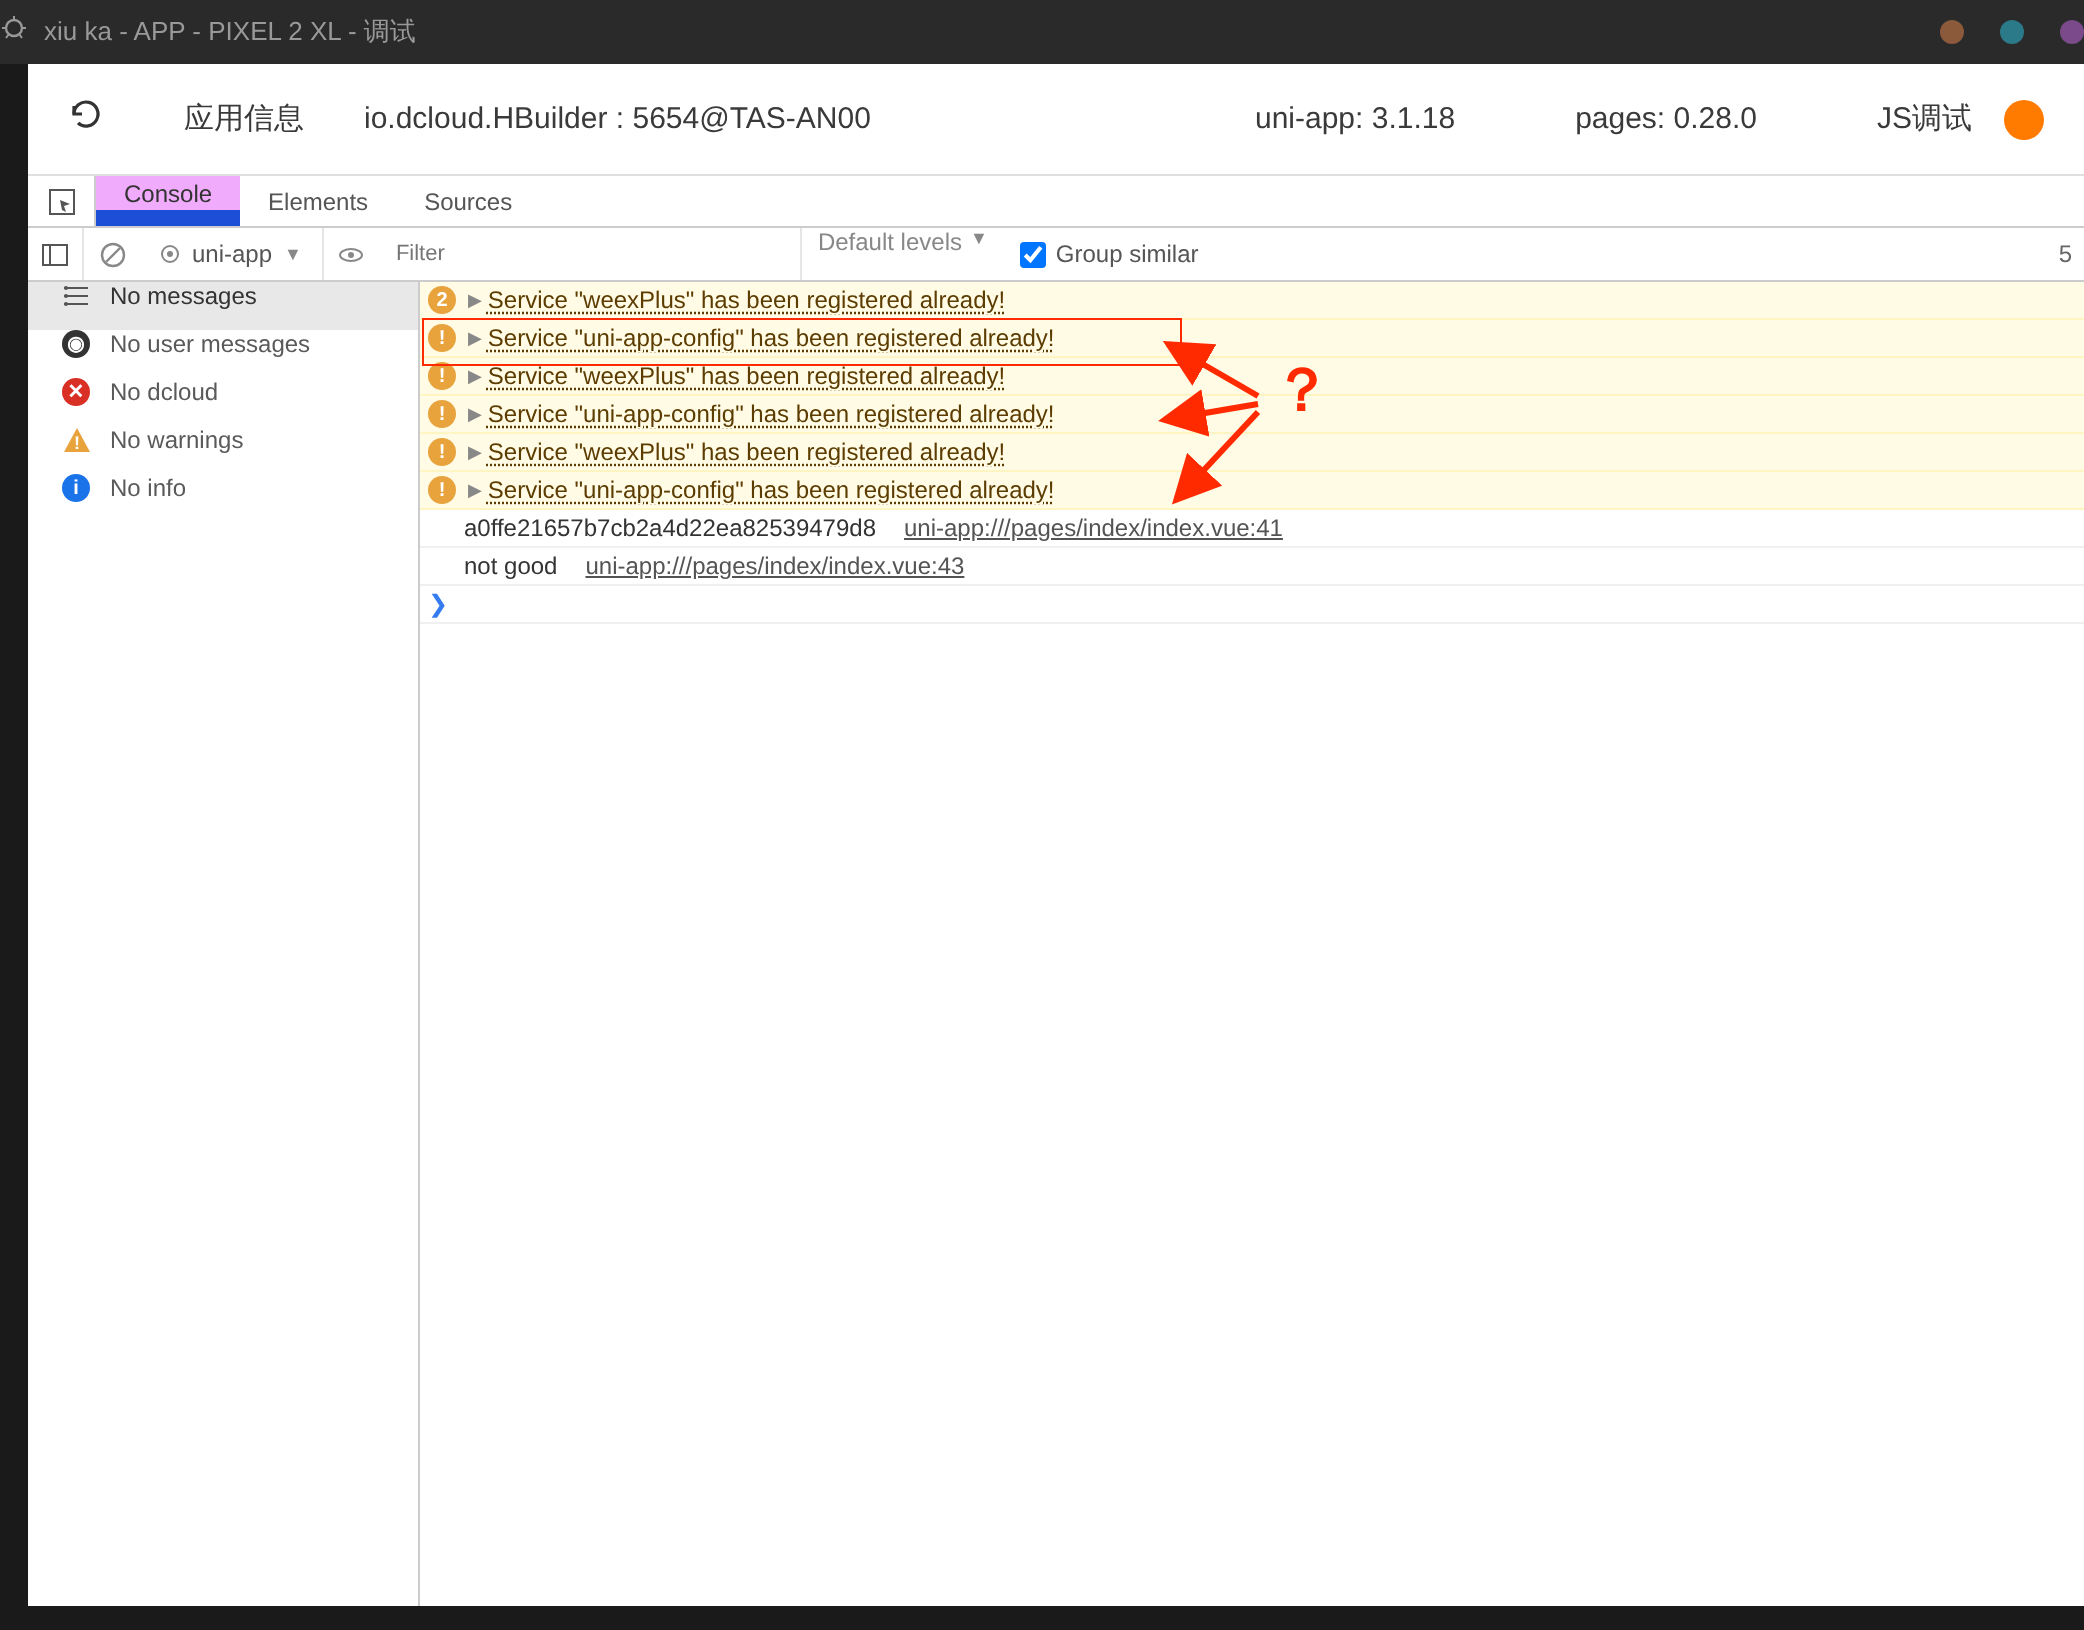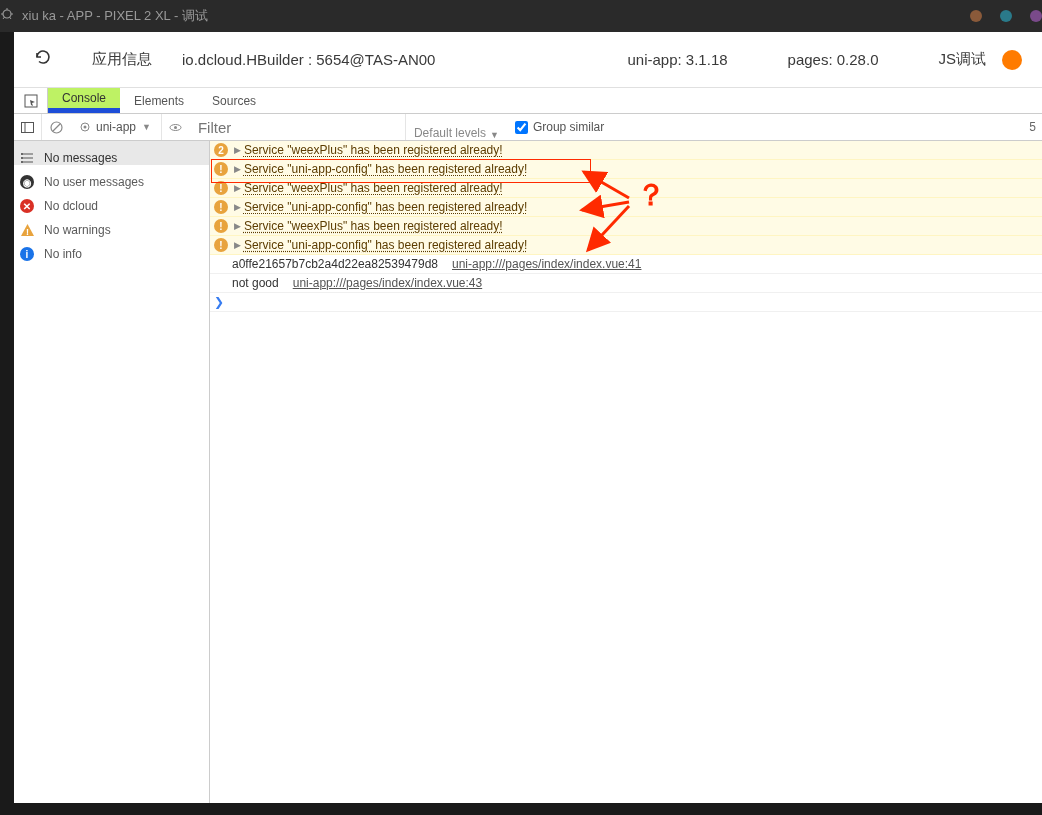--- a/index.html
+++ b/index.html
@@ -13,32 +13,32 @@
 .info-bar .reload{margin-right:40px;font-size:18px;cursor:pointer}
 .info-bar .app-info{margin-right:30px}
 .info-bar .pkg{margin-right:auto}
 .info-bar .uni{margin-right:60px}
 .info-bar .weex{margin-right:60px}
 .info-bar .js-debug{margin-right:12px}
 .info-bar .orange-btn{width:20px;height:20px;border-radius:50%;background:#ff7b00;margin-left:4px}
 .tabs-bar{height:26px;display:flex;align-items:stretch;border-bottom:1px solid #ccc;font-size:12px;color:#555}
 .tabs-bar .tool-icon{width:34px;display:flex;align-items:center;justify-content:center;border-right:1px solid #ccc}
 .tabs-bar .tab{padding:0 14px;display:flex;align-items:center;cursor:pointer}
-.tabs-bar .tab.active{color:#333;border-bottom:5px solid #1d4ed8;background:#bef264}
+.tabs-bar .tab.active{color:#333;border-bottom:8px solid #1d4ed8;background:#f0abfc}
 .filter-bar{height:27px;display:flex;align-items:center;border-bottom:1px solid #ccc;font-size:12px;color:#555}
 .filter-bar .fb-icon{width:28px;height:100%;display:flex;align-items:center;justify-content:center;border-right:1px solid #e5e5e5}
 .filter-bar .fb-icon.noborder{border-right:none}
 .filter-bar .ctx{padding:0 10px;display:flex;align-items:center;gap:6px;border-right:1px solid #e5e5e5;height:100%}
-.filter-bar .filter-input{flex:0 0 210px;border:none;outline:none;padding:0 8px;height:100%;font-size:15px}
-.filter-bar .levels{color:#888;padding:0 8px;border-left:1px solid #e5e5e5;display:flex;align-items:flex-end;gap:4px;height:100%}
+.filter-bar .filter-input{flex:0 0 210px;border:none;outline:none;padding:0 8px;height:100%;font-size:11px}
+.filter-bar .levels{color:#888;padding:0 8px;border-left:1px solid #e5e5e5;display:flex;align-items:flex-start;gap:4px;height:100%}
 .filter-bar .group{padding:0 8px;display:flex;align-items:center;gap:5px}
 .filter-bar .hidden-count{margin-left:auto;padding-right:6px;color:#666}
 .body-area{flex:1;display:flex;overflow:hidden}
 .sidebar{width:196px;border-right:1px solid #ccc;overflow-y:auto}
-.sidebar .side-item{height:24px;display:flex;align-items:flex-end;padding:0 6px;font-size:12px;color:#5a5a5a;gap:10px;cursor:pointer}
+.sidebar .side-item{height:24px;display:flex;align-items:flex-start;padding:0 17px;font-size:12px;color:#5a5a5a;gap:10px;cursor:pointer}
 .sidebar .side-item.active{background:#e8e8e8;color:#333}
 .sidebar .side-item .si-icon{width:14px;height:14px;display:flex;align-items:center;justify-content:center;font-size:12px}
 .console{flex:1;overflow-y:auto;font-size:12px;font-family:Consolas,Menlo,monospace;position:relative}
 .log-row{display:flex;align-items:center;min-height:19px;border-bottom:1px solid #f0f0f0;padding:0 4px}
 .log-row.warn{background:#fffbe5;color:#5c3c00;border-bottom:1px solid #fff5c2}
 .log-row .badge{width:14px;height:14px;border-radius:50%;font-size:10px;font-weight:bold;color:#fff;display:flex;align-items:center;justify-content:center;margin-right:3px;flex-shrink:0}
 .log-row .badge.warn-b{background:#e8a33d}
 .log-row .badge.count-b{background:#e8a33d}
 .log-row .arrow{margin:0 3px;color:#888;font-size:9px}
 .log-row.warn .msg{text-decoration:underline dotted;text-underline-offset:2px}

